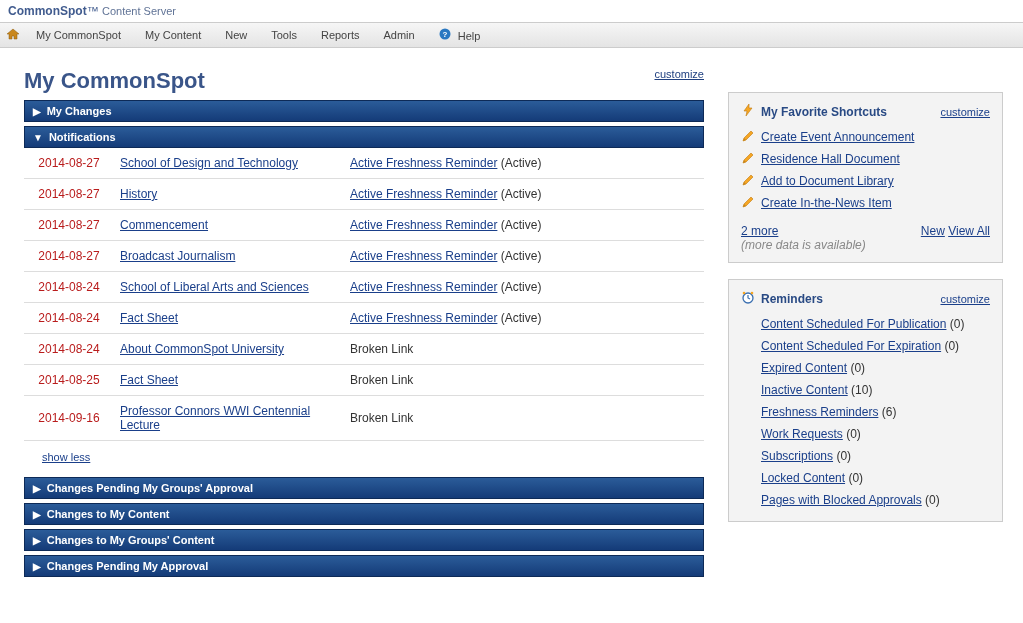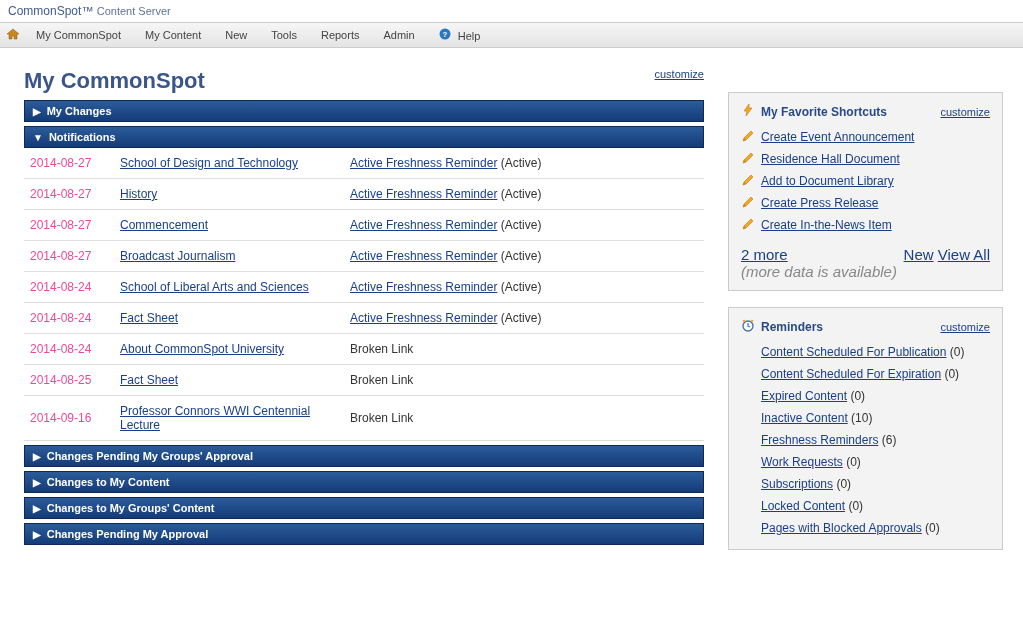--- a/index.html
+++ b/index.html
@@ -1,50 +1,50 @@
 <!DOCTYPE html>
 <html><head>
 <meta charset="utf-8">
 <style>
   * { box-sizing: border-box; margin: 0; padding: 0; }
   body { font-family: Verdana, Arial, sans-serif; font-size: 11px; color: #333; background: #fff; }
   .header { padding: 4px 8px; }
   .brand { font-size: 12px; color: #405b8e; }
-  .brand-bold { font-weight: normal; }
+  .brand-bold { font-weight: bold; }
   .brand-sub { color: #607396; font-size: 11px; }
   .menubar { background: linear-gradient(#f6f6f6, #e4e4e4); border-top:1px solid #ccc; border-bottom:1px solid #ccc; height: 26px; display:flex; align-items:center; padding: 0 6px; }
   .menubar .mi { padding: 0 12px; color: #444; cursor: pointer; font-size: 11px; }
   .menubar .mi:first-of-type { font-weight: bold; color:#222; }
   .home-ico { display:inline-block; margin-right:4px; }
   .help-ico { color:#1b6baf; font-weight:bold; margin-right:4px; }
   .main { display:flex; padding: 20px 10px 20px 24px; gap: 24px; }
   .left { flex: 1; max-width: 680px; }
   .right { width: 275px; display:flex; flex-direction:column; gap:16px; margin-top: 24px; border-radius: 13px;}
   h1.page-title { color:#3a5589; font-size:22px; font-weight:bold; margin-bottom:6px; }
   .customize-link { float:right; color:#204080; text-decoration:underline; font-size:11px; cursor:pointer; }
   .bar { background: linear-gradient(#2b5c99, #143b78); color:#fff; font-size:11px; font-weight:bold; padding:4px 8px; border:1px solid #0d2a57; margin-top:4px; display:flex; align-items:center; }
   .bar .arrow { margin-right:6px; font-size:10px; }
   .notif-table { width:100%; border-collapse:collapse; }
   .notif-table td { padding:8px 6px; border-bottom:1px solid #ddd; vertical-align:middle; font-size:12px; }
-  .notif-table td.date { width:90px; color:#ec4899; }
+  .notif-table td.date { width:90px; color:#b91c1c;text-align:center; }
   .notif-table td.page { width:230px; }
   .notif-table a { color:#1a3f8a; text-decoration:underline; }
   .status-suffix { color:#333; }
   .show-less { padding:10px 0 10px 18px; }
   .show-less a { color:#1a3f8a; text-decoration:underline; font-size:11px; }
   .panel { background:#f3f3f3; border:1px solid #ccc; padding:10px 12px; }
   .panel-title { color:#294a84; font-weight:bold; font-size:12px; display:flex; align-items:center; gap:6px; }
   .panel-head { display:flex; justify-content:space-between; align-items:center; margin-bottom:6px; }
   .panel .customize { color:#1a3f8a; text-decoration:underline; font-size:11px; cursor:pointer; }
   .shortcut-list, .reminder-list { list-style:none; margin-top:4px; }
   .shortcut-list li, .reminder-list li { padding:4px 0 4px 20px; position:relative; font-size:12px; }
   .pencil { position:absolute; left:0; top:3px; }
   .shortcut-list a, .reminder-list a, .ftr a { color:#1a3f8a; text-decoration:underline; }
   .count { color:#333; }
-  .ftr { margin-top:10px; font-size:15px; display:flex; justify-content:space-between; }
+  .ftr { margin-top:10px; font-size:12px; display:flex; justify-content:space-between; }
   .ftr .more-note { color:#888; font-style:italic;text-align:center; }
   svg.pencil-svg { width:14px; height:14px; }
   svg.bolt-svg { width:14px; height:14px; }
   svg.clock-svg { width:14px; height:14px; }
 </style>
 </head>
 <body>
 
 <div class="header">
   <span class="brand">
@@ -133,20 +133,23 @@
             <td>Broken Link</td>
           </tr>
           <tr>
             <td class="date">2014-09-16</td>
             <td class="page"><a>Professor Connors WWI Centennial Lecture</a></td>
             <td>Broken Link</td>
           </tr>
         </tbody>
     </table>
 
+    <div class="show-less">
+      <a>show less</a>
+    </div>
 
     <div class="bar">
       <span class="arrow">▶</span>
       <span>Changes Pending My Groups' Approval</span>
     </div>
     <div class="bar">
       <span class="arrow">▶</span>
       <span>Changes to My Content</span>
     </div>
     <div class="bar">
@@ -178,24 +181,20 @@
                 <path d="M2 12 L3 9 L5 11 Z" fill="#c9871d"></path>
               </svg></span><a>Create Event Announcement</a></li>
           <li><span class="pencil"><svg class="pencil-svg" viewBox="0 0 14 14">
                 <path d="M2 12 L3 9 L10 2 L12 4 L5 11 Z" fill="#f6a623" stroke="#c07b10" stroke-width="0.6"></path>
                 <path d="M2 12 L3 9 L5 11 Z" fill="#c9871d"></path>
               </svg></span><a>Residence Hall Document</a></li>
           <li><span class="pencil"><svg class="pencil-svg" viewBox="0 0 14 14">
                 <path d="M2 12 L3 9 L10 2 L12 4 L5 11 Z" fill="#f6a623" stroke="#c07b10" stroke-width="0.6"></path>
                 <path d="M2 12 L3 9 L5 11 Z" fill="#c9871d"></path>
               </svg></span><a>Add to Document Library</a></li>
-          <li><span class="pencil"><svg class="pencil-svg" viewBox="0 0 14 14">
-                <path d="M2 12 L3 9 L10 2 L12 4 L5 11 Z" fill="#f6a623" stroke="#c07b10" stroke-width="0.6"></path>
-                <path d="M2 12 L3 9 L5 11 Z" fill="#c9871d"></path>
-              </svg></span><a>Create Press Release</a></li>
           <li><span class="pencil"><svg class="pencil-svg" viewBox="0 0 14 14">
                 <path d="M2 12 L3 9 L10 2 L12 4 L5 11 Z" fill="#f6a623" stroke="#c07b10" stroke-width="0.6"></path>
                 <path d="M2 12 L3 9 L5 11 Z" fill="#c9871d"></path>
               </svg></span><a>Create In-the-News Item</a></li>
         </ul>
       <div class="ftr">
         <div>
           <a>2 more</a><br>
           <span class="more-note">(more data is available)</span>
         </div>

